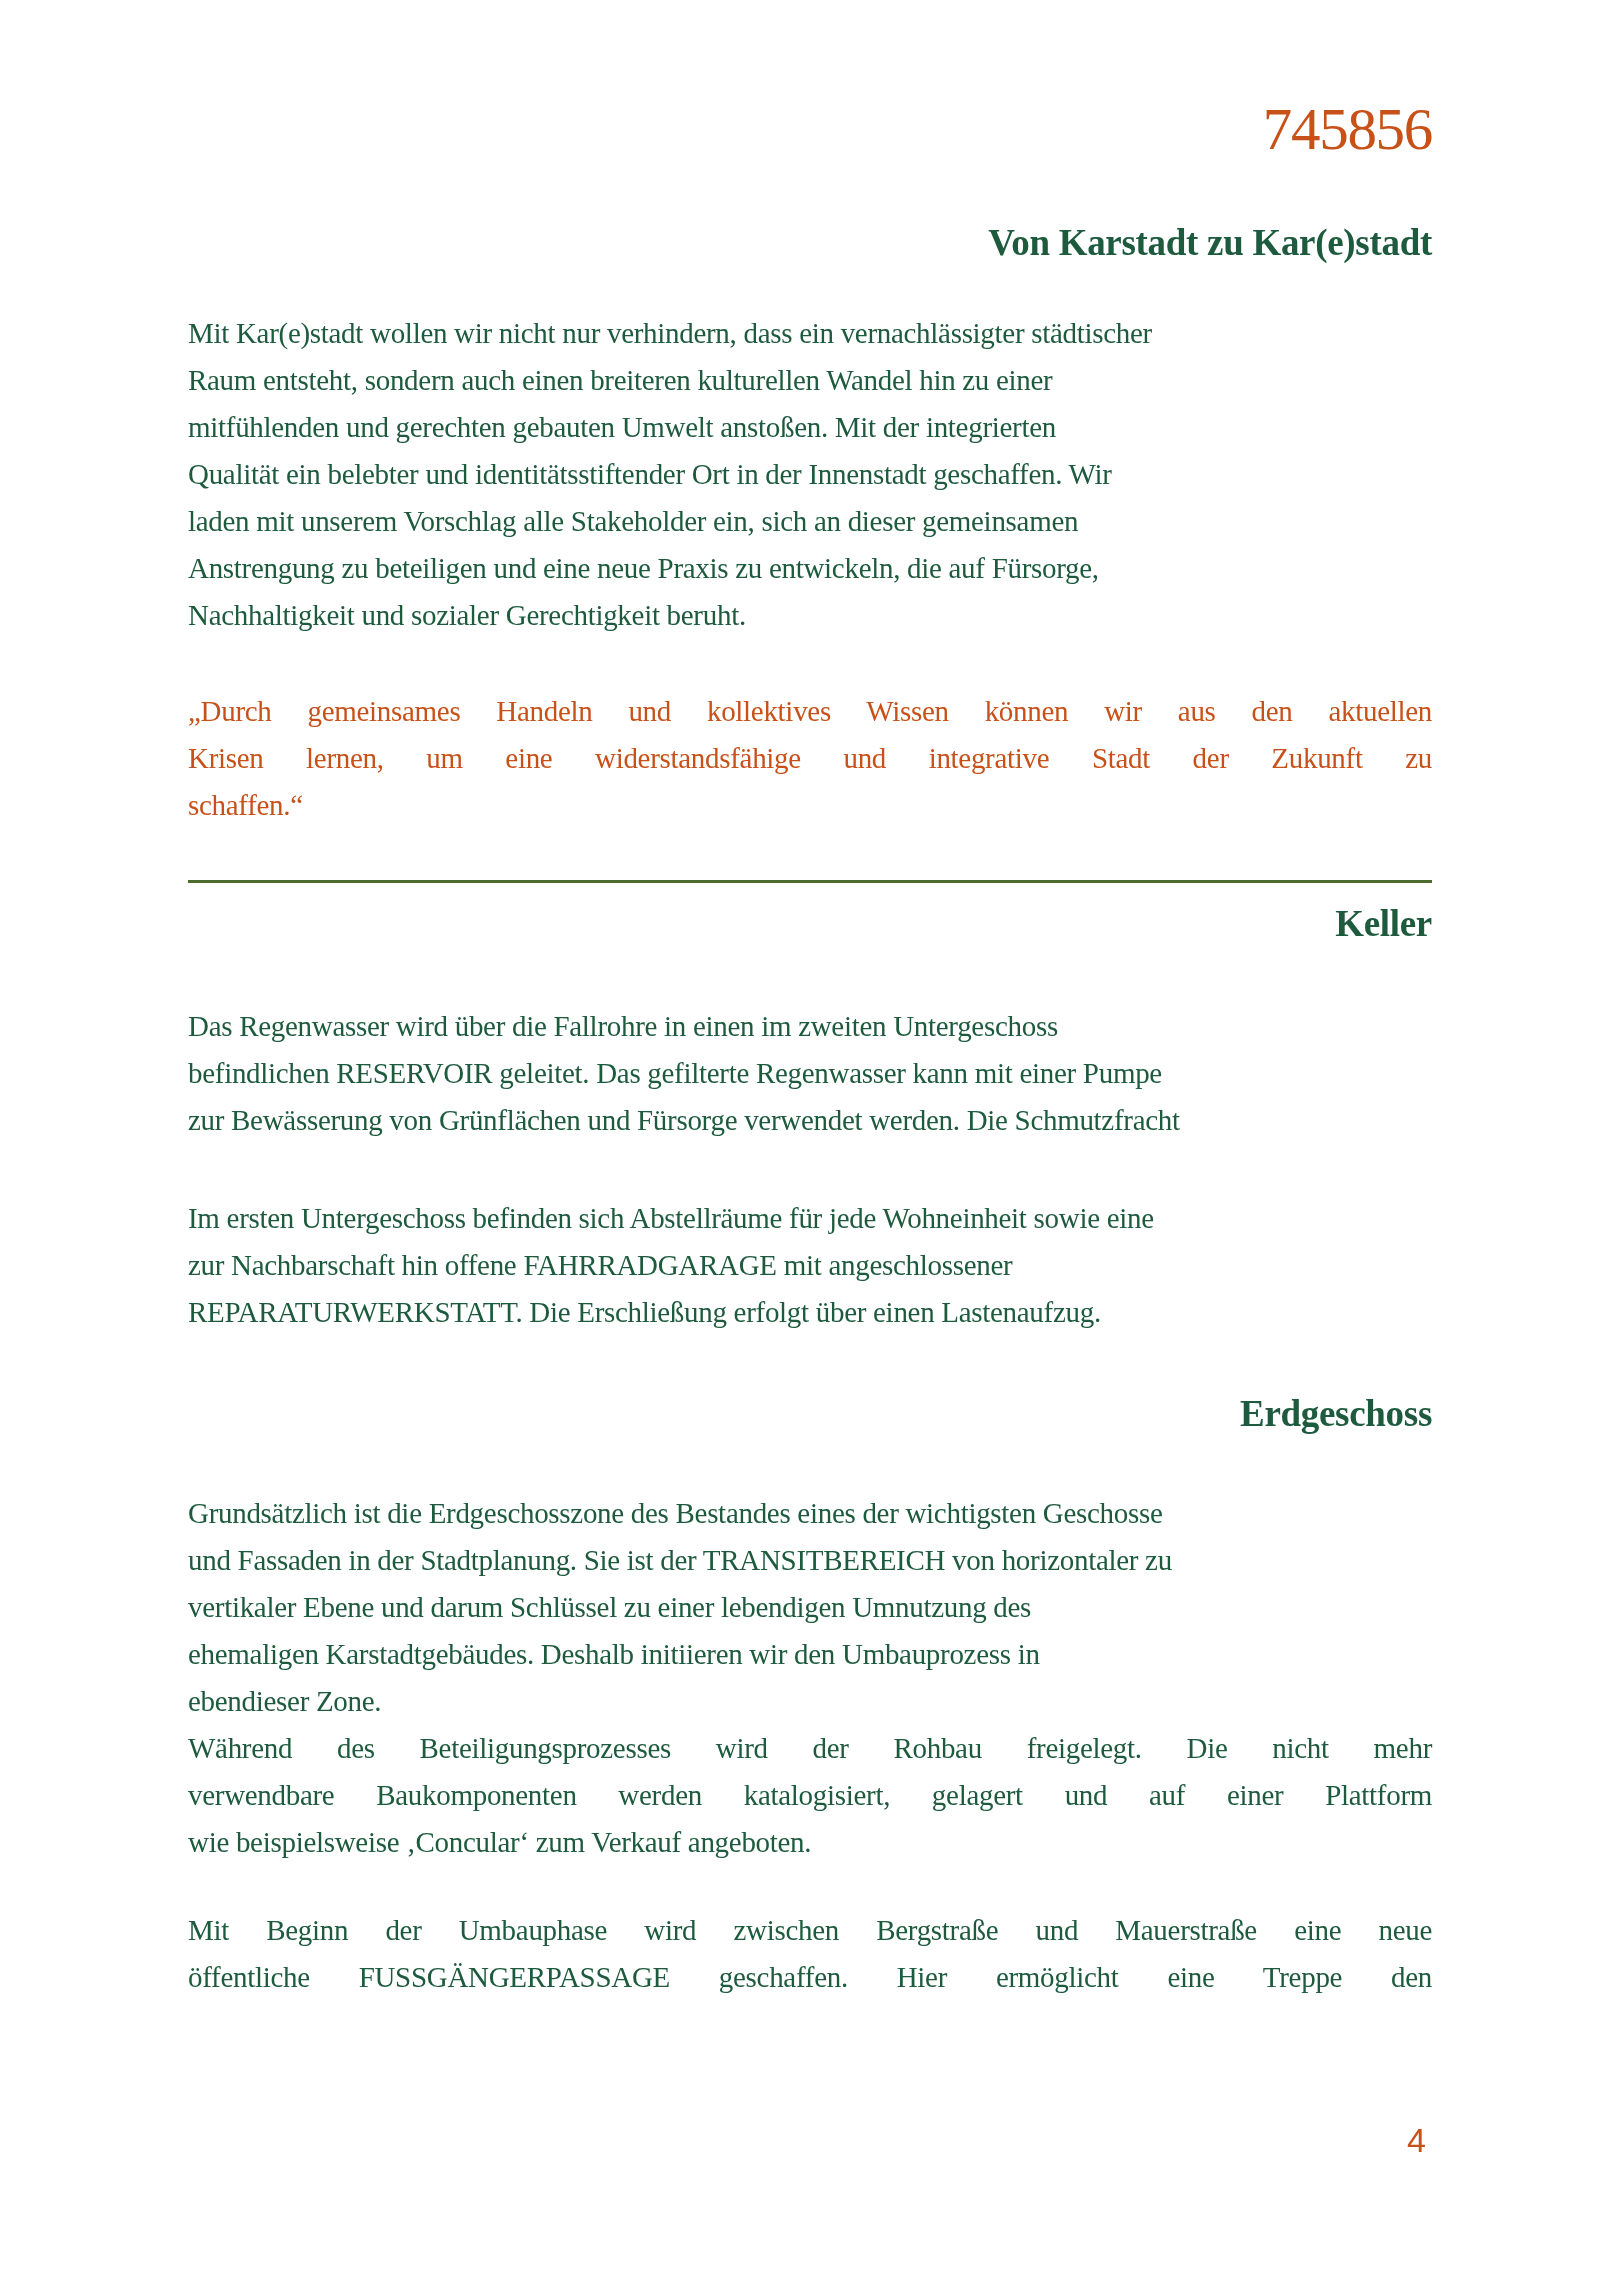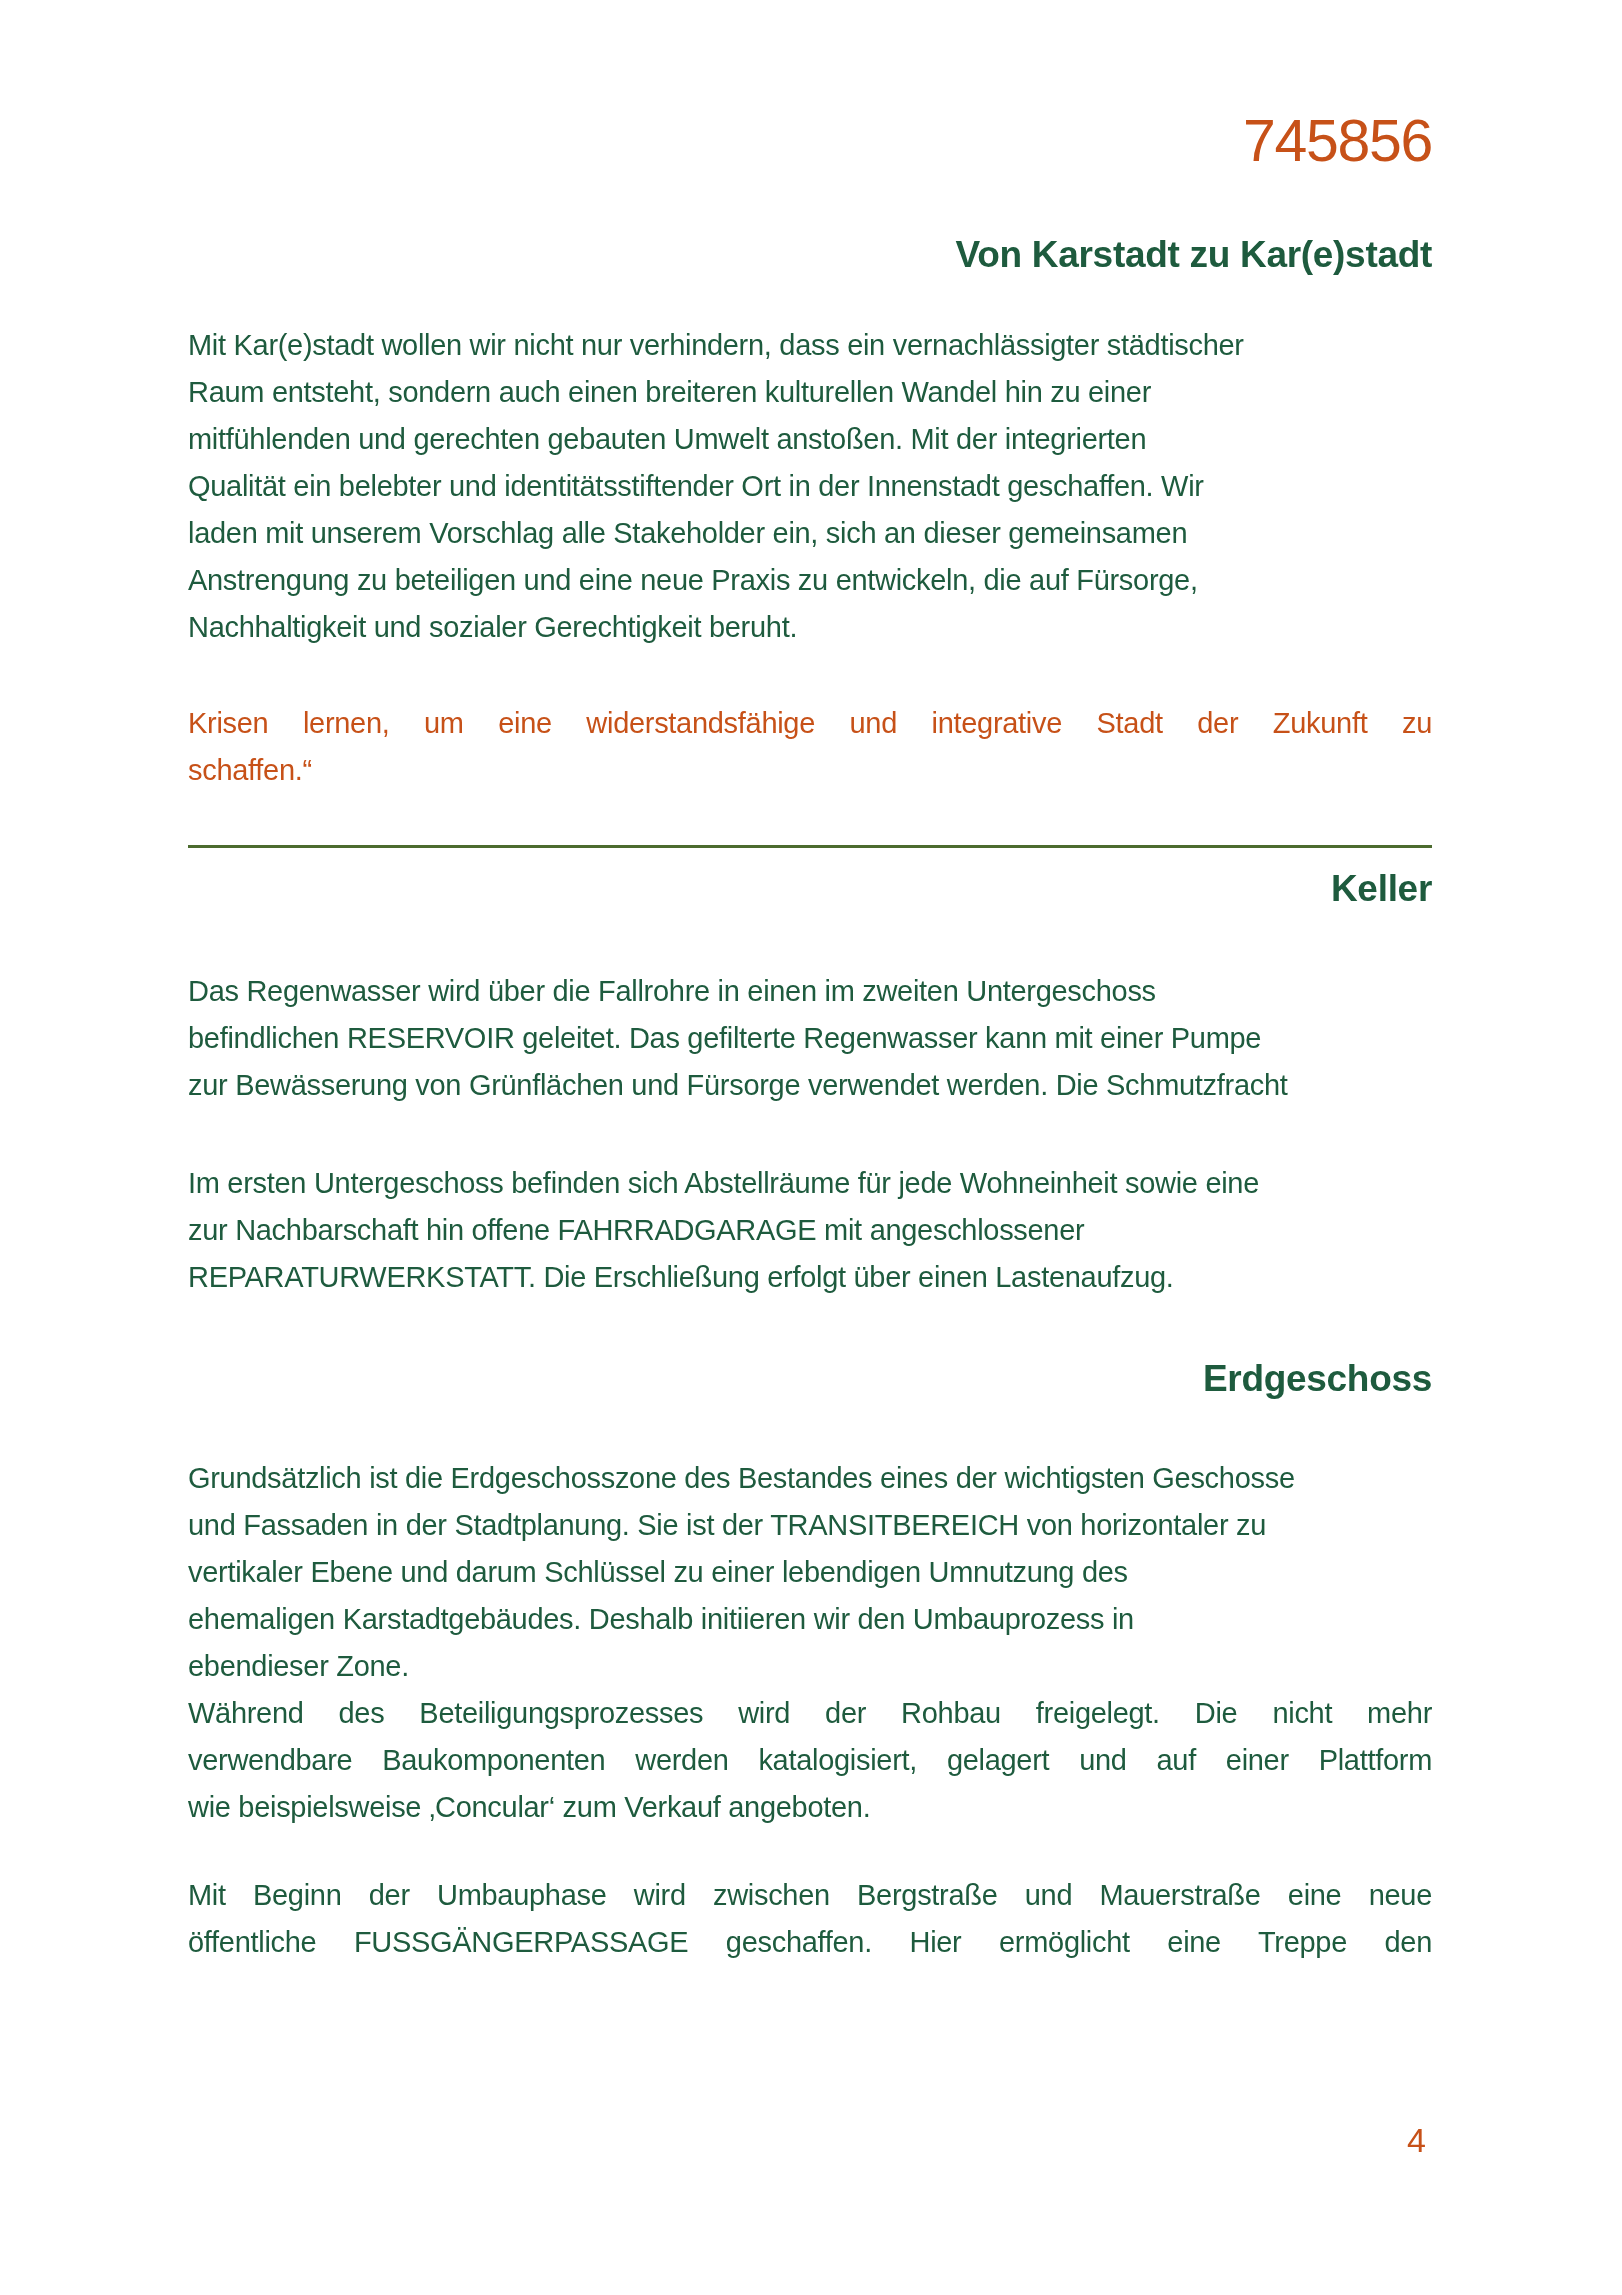--- a/index.html
+++ b/index.html
@@ -15,22 +15,23 @@
     height:2295px;
     background:var(--paper);
     font-family:"Liberation Sans", sans-serif;
     overflow:hidden;
     margin:0 auto;
   }
   .content{
     display:flow-root;
     position:absolute;
     left:188px;
-    top:12px;
+    top:0;
     width:1244px;
+    font-family:Liberation Serif, serif;
   }
   .doc-number{
     margin-top:100px;
     font-size:59px;
     line-height:59px;
     letter-spacing:-1.3px;
     color:var(--orange);
     text-align:right;
   }
   .heading{
@@ -91,20 +92,21 @@
         <div class="tl">Mit Kar(e)stadt wollen wir nicht nur verhindern, dass ein vernachlässigter städtischer</div>
         <div class="tl">Raum entsteht, sondern auch einen breiteren kulturellen Wandel hin zu einer</div>
         <div class="tl">mitfühlenden und gerechten gebauten Umwelt anstoßen. Mit der integrierten</div>
         <div class="tl">Qualität ein belebter und identitätsstiftender Ort in der Innenstadt geschaffen. Wir</div>
         <div class="tl">laden mit unserem Vorschlag alle Stakeholder ein, sich an dieser gemeinsamen</div>
         <div class="tl">Anstrengung zu beteiligen und eine neue Praxis zu entwickeln, die auf Fürsorge,</div>
         <div class="tl">Nachhaltigkeit und sozialer Gerechtigkeit beruht.</div>
       </div>
 
     <div class="para quote" id="p-quote">
+        <div class="tl j">„Durch gemeinsames Handeln und kollektives Wissen können wir aus den aktuellen</div>
         <div class="tl j">Krisen lernen, um eine widerstandsfähige und integrative Stadt der Zukunft zu</div>
         <div class="tl">schaffen.“</div>
       </div>
 
     <hr class="rule">
 
     <h2 class="heading" id="h-keller">Keller</h2>
 
     <div class="para" id="p-keller-1">
         <div class="tl">Das Regenwasser wird über die Fallrohre in einen im zweiten Untergeschoss</div>

